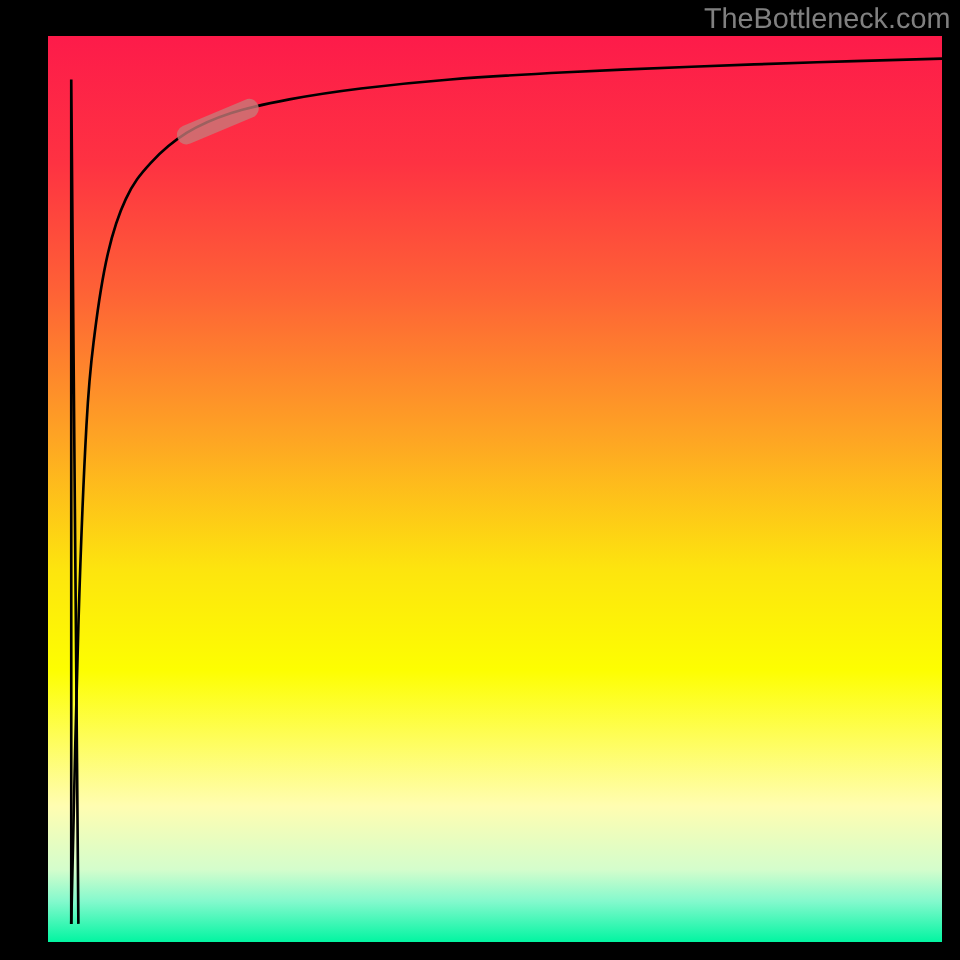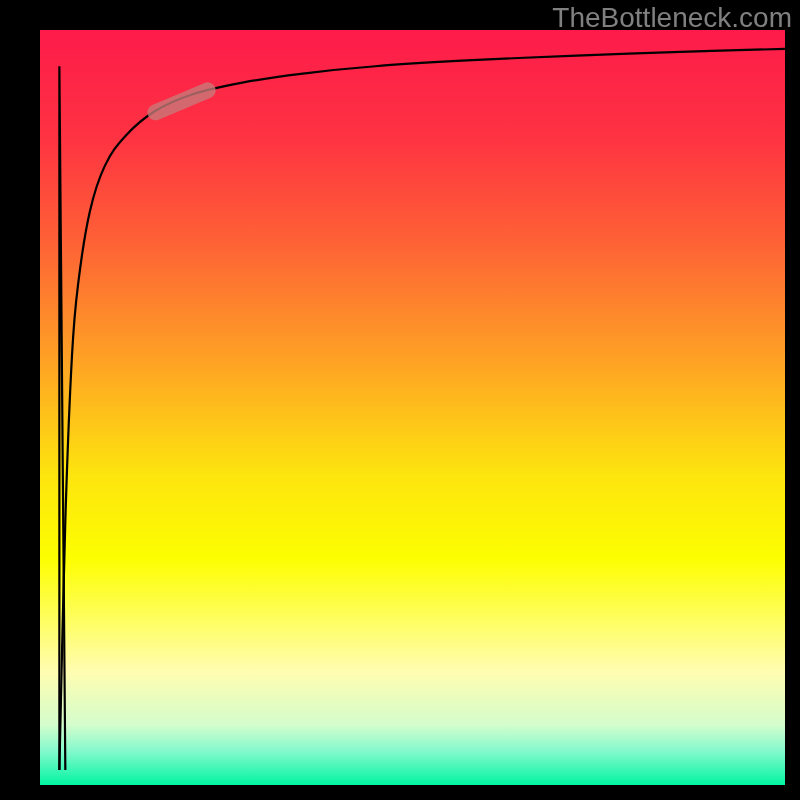--- a/index.html
+++ b/index.html
@@ -12,21 +12,21 @@
     width: 800px;
     height: 800px;
     position: relative;
     overflow: hidden;
   }
   .source-label {
     position: absolute;
     top: 2px;
     right: 8px;
     color: #808080;
-    font-size: 28px;
+    font-size: 24px;
     font-weight: 400;
     font-family: Arial, sans-serif;
     z-index: 10;
   }
   svg {
     display: block;
   }
   .curve {
     fill: none;
     stroke: #000000;

